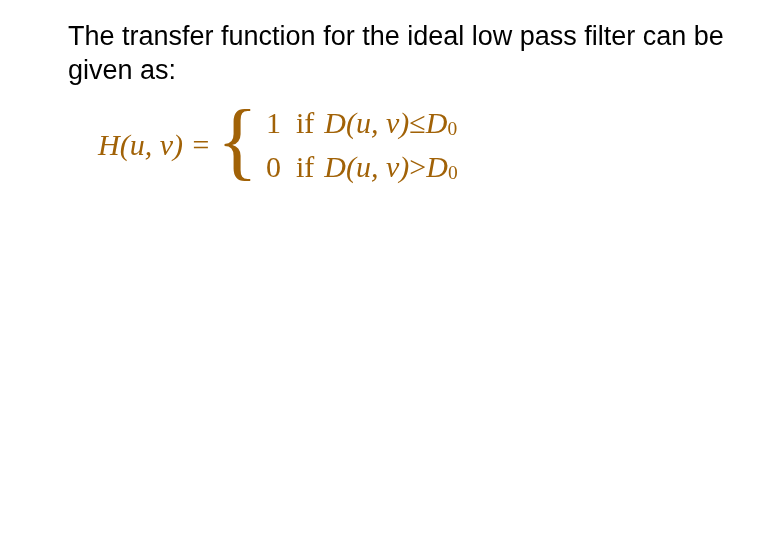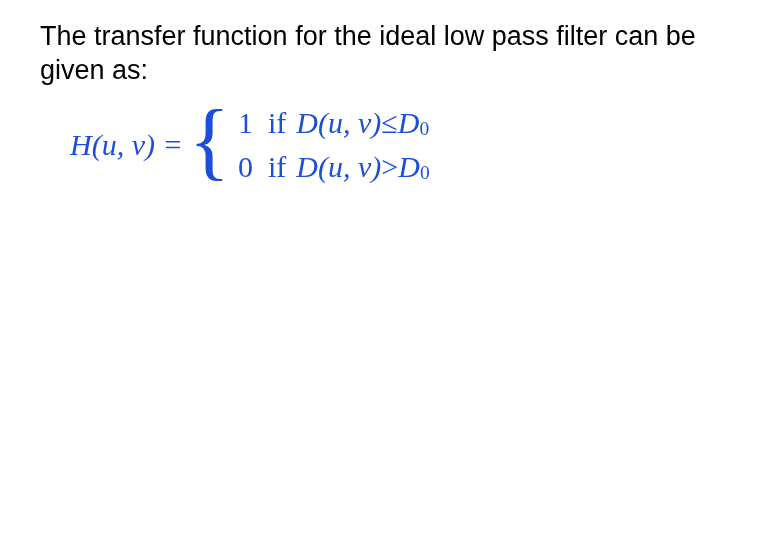--- a/index.html
+++ b/index.html
@@ -28,32 +28,33 @@
   }
   .title-bar h1 {
     color: #ffffff;
     font-size: 34px;
     font-weight: normal;
     margin: 0;
     font-family: Arial, Helvetica, sans-serif;
   }
   .content {
     padding: 20px 40px 0 40px;
+    margin-left: 28px;
   }
   .body-text {
     font-size: 27px;
     color: #000;
     line-height: 1.25;
     margin: 0 0 18px 0;
   }
   .math-row {
     margin: 10px 0 20px 30px;
     font-family: "Times New Roman", Times, serif;
     font-size: 30px;
-    color: #1d4ed8;
+    color: #a16207;
   }
   .piecewise {
     display: flex;
     align-items: center;
   }
   .piecewise .lhs {
     white-space: nowrap;
     margin-right: 6px;
   }
   .brace {

